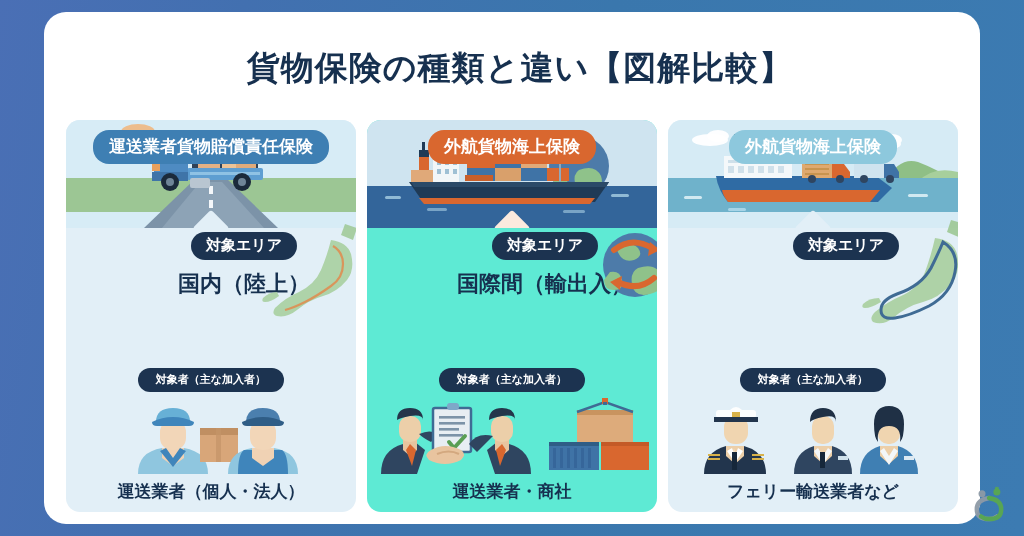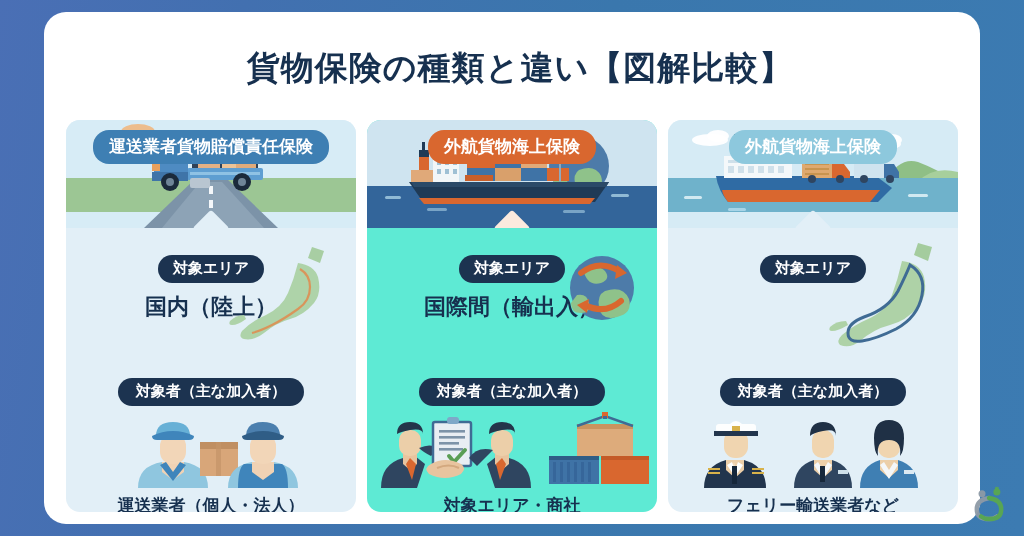--- a/index.html
+++ b/index.html
@@ -37,28 +37,28 @@
   
   .scene{position:absolute;left:0;top:0;width:290px;height:108px;overflow:hidden;}
   .scene .sky{position:absolute;left:0;top:0;width:100%;height:100%;}
   .notch{
     position:absolute;left:50%;bottom:-13px;transform:translateX(-50%) rotate(45deg);
     width:26px;height:26px;border-radius:3px;
   }
 
   
   .block{position:absolute;left:0;width:290px;text-align:center;}
-  .area-block{top:135px;}
+  .area-block{top:112px;margin-left:33px;}
   .who-block{top:248px;}
   .tag{
     display:inline-block;background:#1c3350;color:#fff;border-radius:15px;
     padding:4px 15px 5px;font-size:15px;font-weight:bold;white-space:nowrap;
     font-family:"DejaVu Sans","Liberation Sans",sans-serif;
   }
-  .tag.wide{padding:4px 18px 5px;font-size:15px;margin-top:10px;}
+  .tag.wide{padding:4px 18px 5px;font-size:11px;}
   .value{
     margin-top:9px;font-size:22px;font-weight:bold;color:#16304f;white-space:nowrap;
     font-family:Liberation Mono, monospace;
   }
   .value.people{margin-top:6px;font-size:17px;}
   .art{position:relative;width:290px;height:76px;margin-top:6px;}
 
   
   .mapdeco{position:absolute;pointer-events:none;}
 
@@ -264,21 +264,21 @@
               <rect x="234" y="44" width="48" height="28" fill="#d9672f"></rect>
               <rect x="234" y="44" width="48" height="4" fill="#c45a27"></rect>
 
               <rect x="210" y="12" width="56" height="32" fill="#ddab7b"></rect>
               <rect x="210" y="12" width="56" height="5" fill="#c9945f"></rect>
               <path d="M210 14 l28 -10 28 10" fill="none" stroke="#3f6b94" stroke-width="2.5"></path>
               <rect x="235" y="0" width="6" height="6" fill="#d9672f"></rect>
               <rect x="236" y="4" width="4" height="3" fill="#3f6b94"></rect>
             </svg>
           </div>
-          <div class="value people">対象エリア・商社</div>
+          <div class="value people">運送業者・商社</div>
         </div>
       </div>
 
       <div class="col blue">
         <div class="pill-head sky">外航貨物海上保険</div>
 
         <div class="scene">
           <svg class="sky" viewBox="0 0 290 108" preserveAspectRatio="none">
             <rect x="0" y="0" width="290" height="108" fill="#d6ebf5"></rect>
             <path d="M216 62 q16 -26 34 -20 q16 6 40 20z" fill="#8fbf86"></path>

